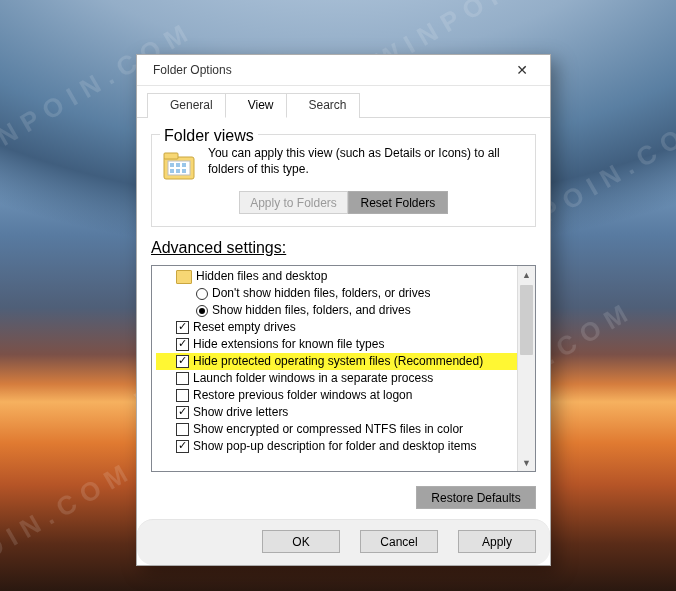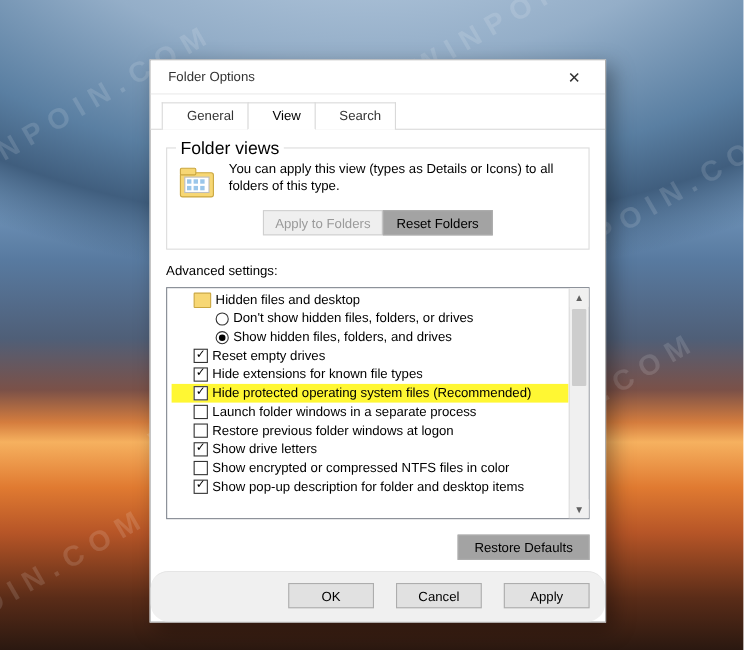--- a/index.html
+++ b/index.html
@@ -162,22 +162,23 @@
     cursor: default;
     color: #000;
   }
   .btn:disabled {
     color: #9a9a9a;
     border-color: #cfcfcf;
     background: #efefef;
   }
 
   .adv-label {
-    font-size: 12px;
+    font-size: 16px;
     margin-top: 4px;
+    text-decoration: underline;
   }
 
   .treeview-wrap {
     flex: 1;
     border: 1px solid #828790;
     position: relative;
     min-height: 0;
     display: flex;
   }
   .treeview {
@@ -337,21 +338,21 @@
             <rect x="2" y="10" width="30" height="22" rx="2" fill="#f7d774" stroke="#caa63f"></rect>
             <rect x="2" y="6" width="14" height="6" rx="1" fill="#f7d774" stroke="#caa63f"></rect>
             <rect x="6" y="14" width="22" height="14" fill="#fff" stroke="#bdbdbd"></rect>
             <rect x="8" y="16" width="4" height="4" fill="#9ac6ea"></rect>
             <rect x="14" y="16" width="4" height="4" fill="#9ac6ea"></rect>
             <rect x="20" y="16" width="4" height="4" fill="#9ac6ea"></rect>
             <rect x="8" y="22" width="4" height="4" fill="#9ac6ea"></rect>
             <rect x="14" y="22" width="4" height="4" fill="#9ac6ea"></rect>
             <rect x="20" y="22" width="4" height="4" fill="#9ac6ea"></rect>
           </svg>
-          <div class="folderviews-text">You can apply this view (types as Details or Icons) to all folders of this type.</div>
+          <div class="folderviews-text">You can apply this view (such as Details or Icons) to all folders of this type.</div>
         </div>
         <div class="folderviews-buttons">
           <button class="btn" disabled="">Apply to Folders</button>
           <button class="btn">Reset Folders</button>
         </div>
       </div>
 
       <div class="adv-label">Advanced settings:</div>
 
       <div class="treeview-wrap">

